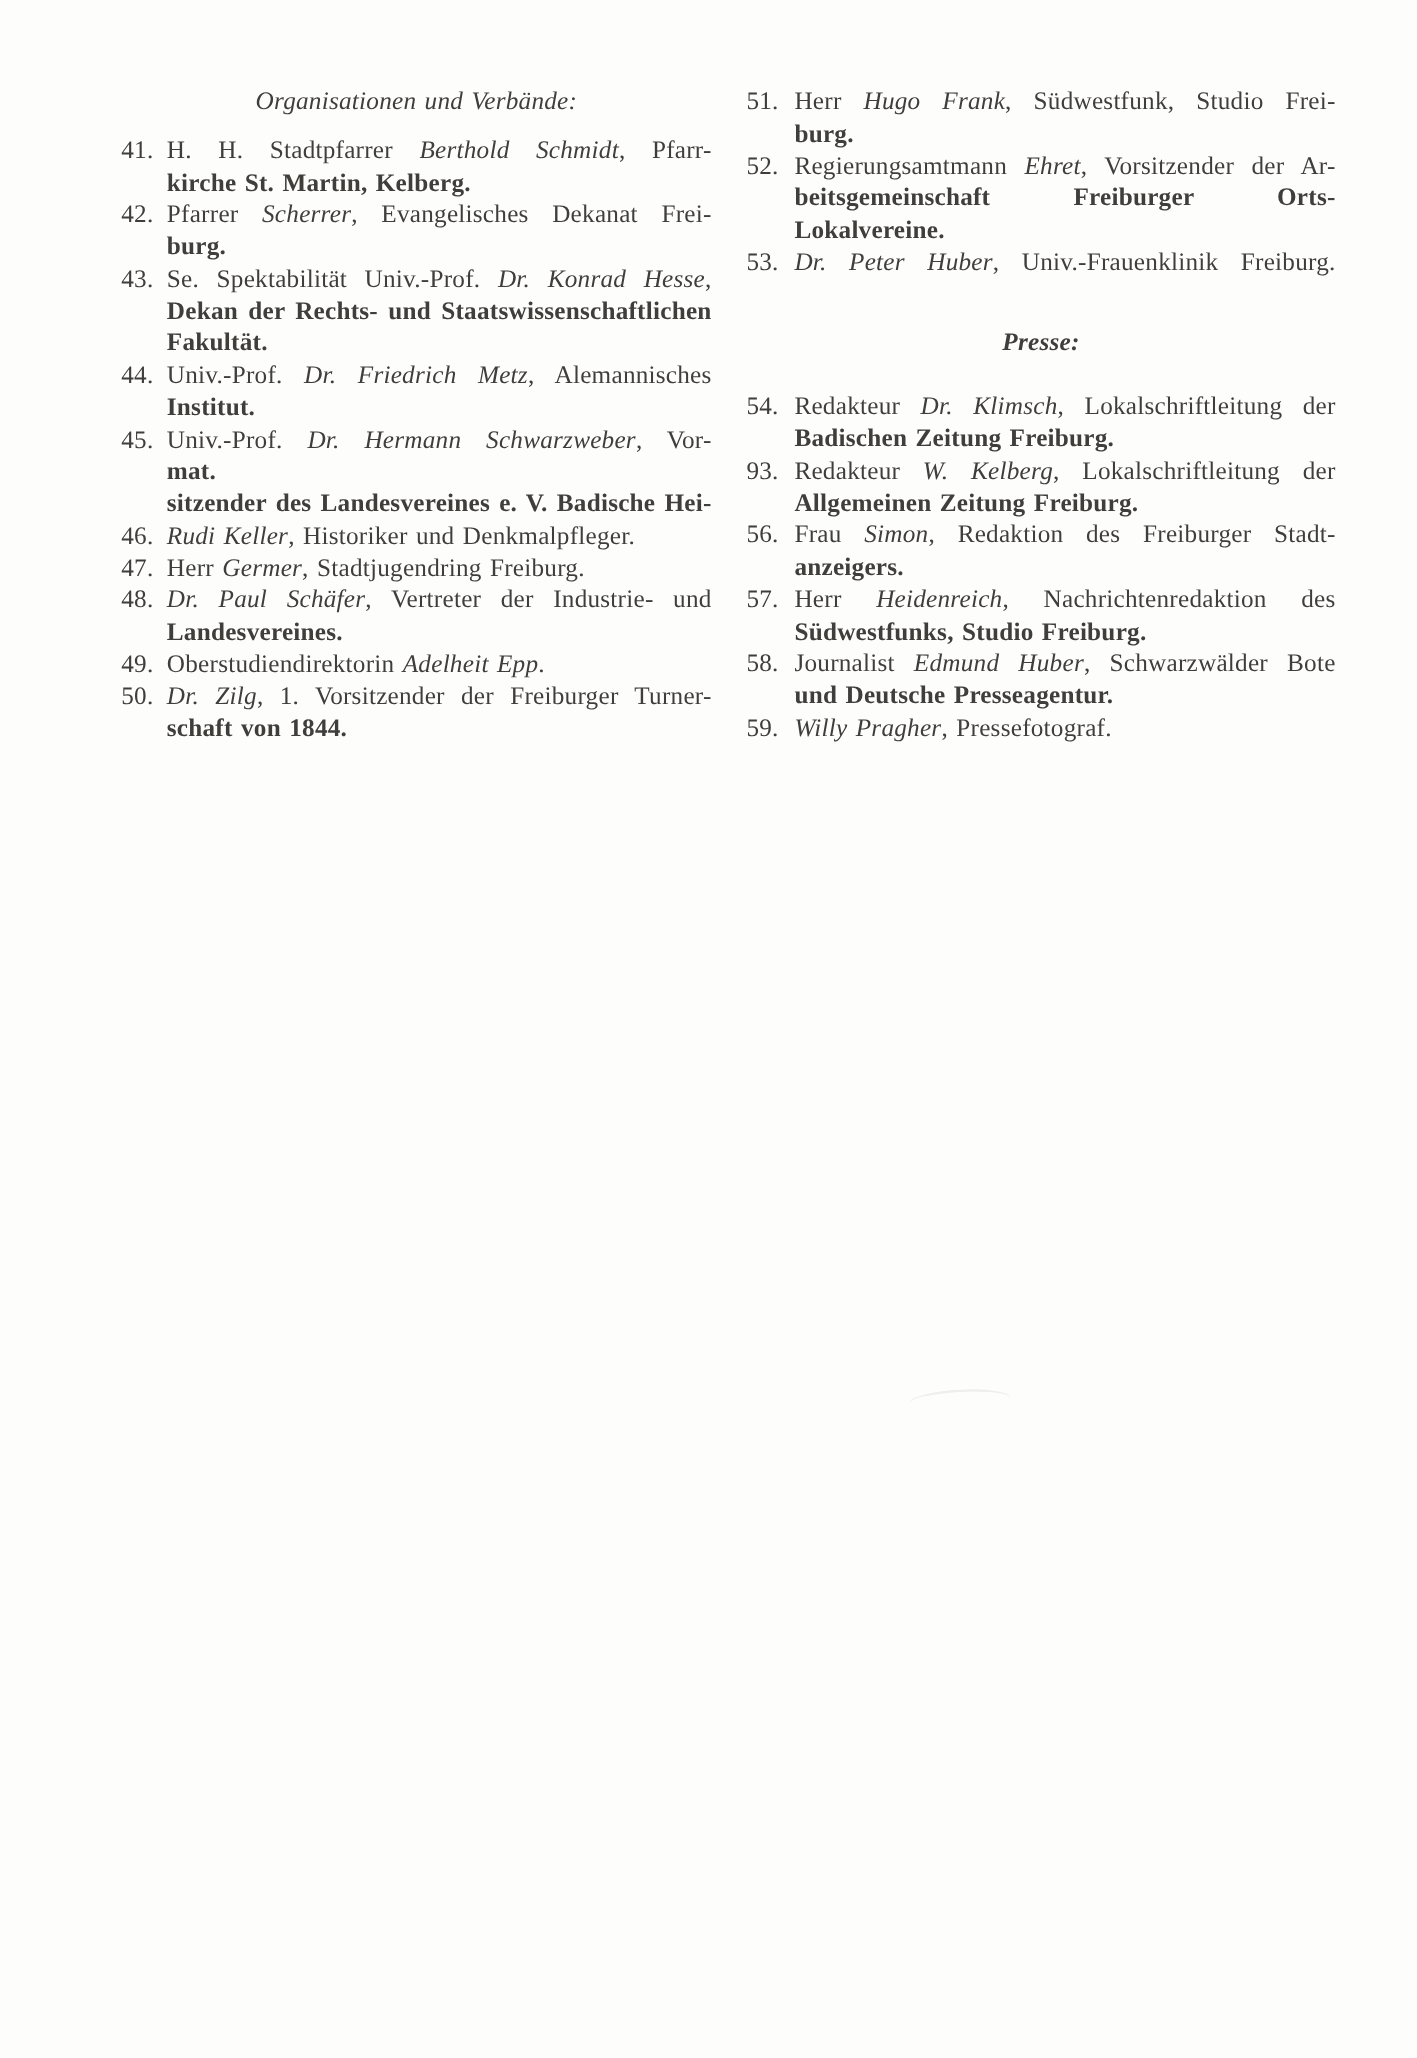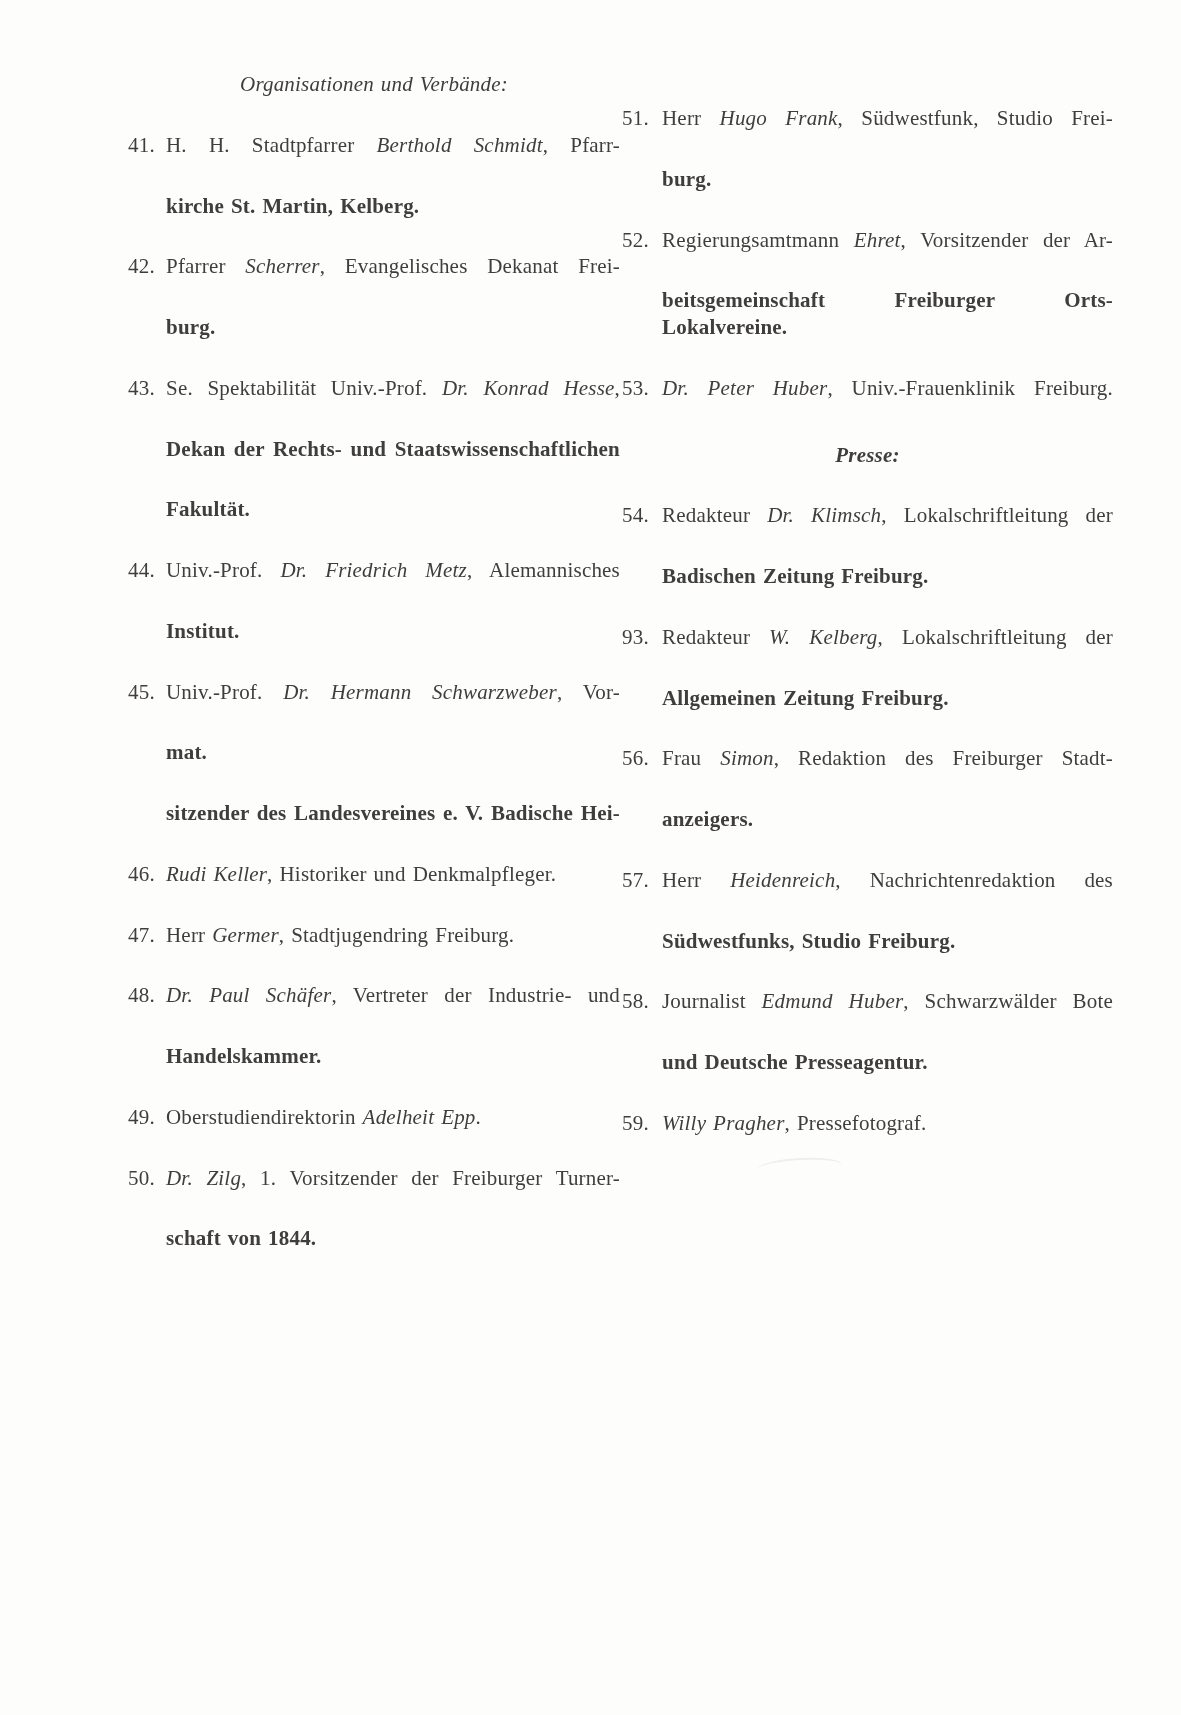--- a/index.html
+++ b/index.html
@@ -16,37 +16,36 @@
     overflow: hidden;
   }
   .col {
     position: absolute;
     top: 71px;
     font-size: 21px;
     line-height: 26.75px;
     letter-spacing: 0.2px;
     word-spacing: 1.5px;
   }
-  .col-left  { left: 128px; width: 492px; --indent: 38px; }
+  .col-left  { left: 101px; width: 492px; --indent: 38px; }
   .col-right { left: 622px; width: 491px; --indent: 40px; }
   .col-header {
     text-align: center;
     font-style: italic;
     margin-bottom: 14px;
   }
   .col-header.presse {
     margin-top: 40px;
     margin-bottom: 27px;
     font-weight: bold;
   }
   .item { margin: 0; }
   .line {
     text-align: justify;
     text-align-last: left;
-    margin-top: 34px;
   }
   .line.just { text-align-last: justify; }
   .line.cont { padding-left: var(--indent); font-weight: bold; }
   .num {
     display: inline-block;
     width: var(--indent);
     font-style: normal;
   }
   i { font-style: italic; }
   .smudge {
@@ -89,21 +88,21 @@
           <div class="line cont just">sitzender des Landesvereines e. V. Badische Hei-</div>
         </div>
         <div class="item">
           <div class="line"><span class="num">46.</span><i>Rudi Keller</i>, Historiker und Denkmalpfleger.</div>
         </div>
         <div class="item">
           <div class="line"><span class="num">47.</span>Herr <i>Germer</i>, Stadtjugendring Freiburg.</div>
         </div>
         <div class="item">
           <div class="line just"><span class="num">48.</span><i>Dr. Paul Schäfer</i>, Vertreter der Industrie- und</div>
-          <div class="line cont">Handelskammer.</div>
+          <div class="line cont">Landesvereines.</div>
         </div>
         <div class="item">
           <div class="line"><span class="num">49.</span>Oberstudiendirektorin <i>Adelheit Epp</i>.</div>
         </div>
         <div class="item">
           <div class="line just"><span class="num">50.</span><i>Dr. Zilg</i>, 1. Vorsitzender der Freiburger Turner-</div>
           <div class="line cont">schaft von 1844.</div>
         </div>
       </div>
   </div>

